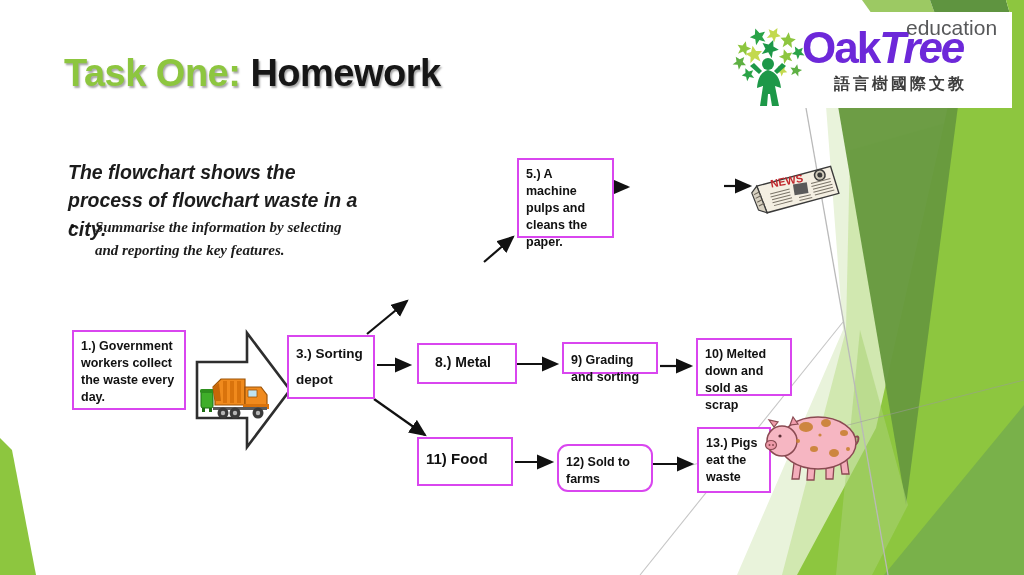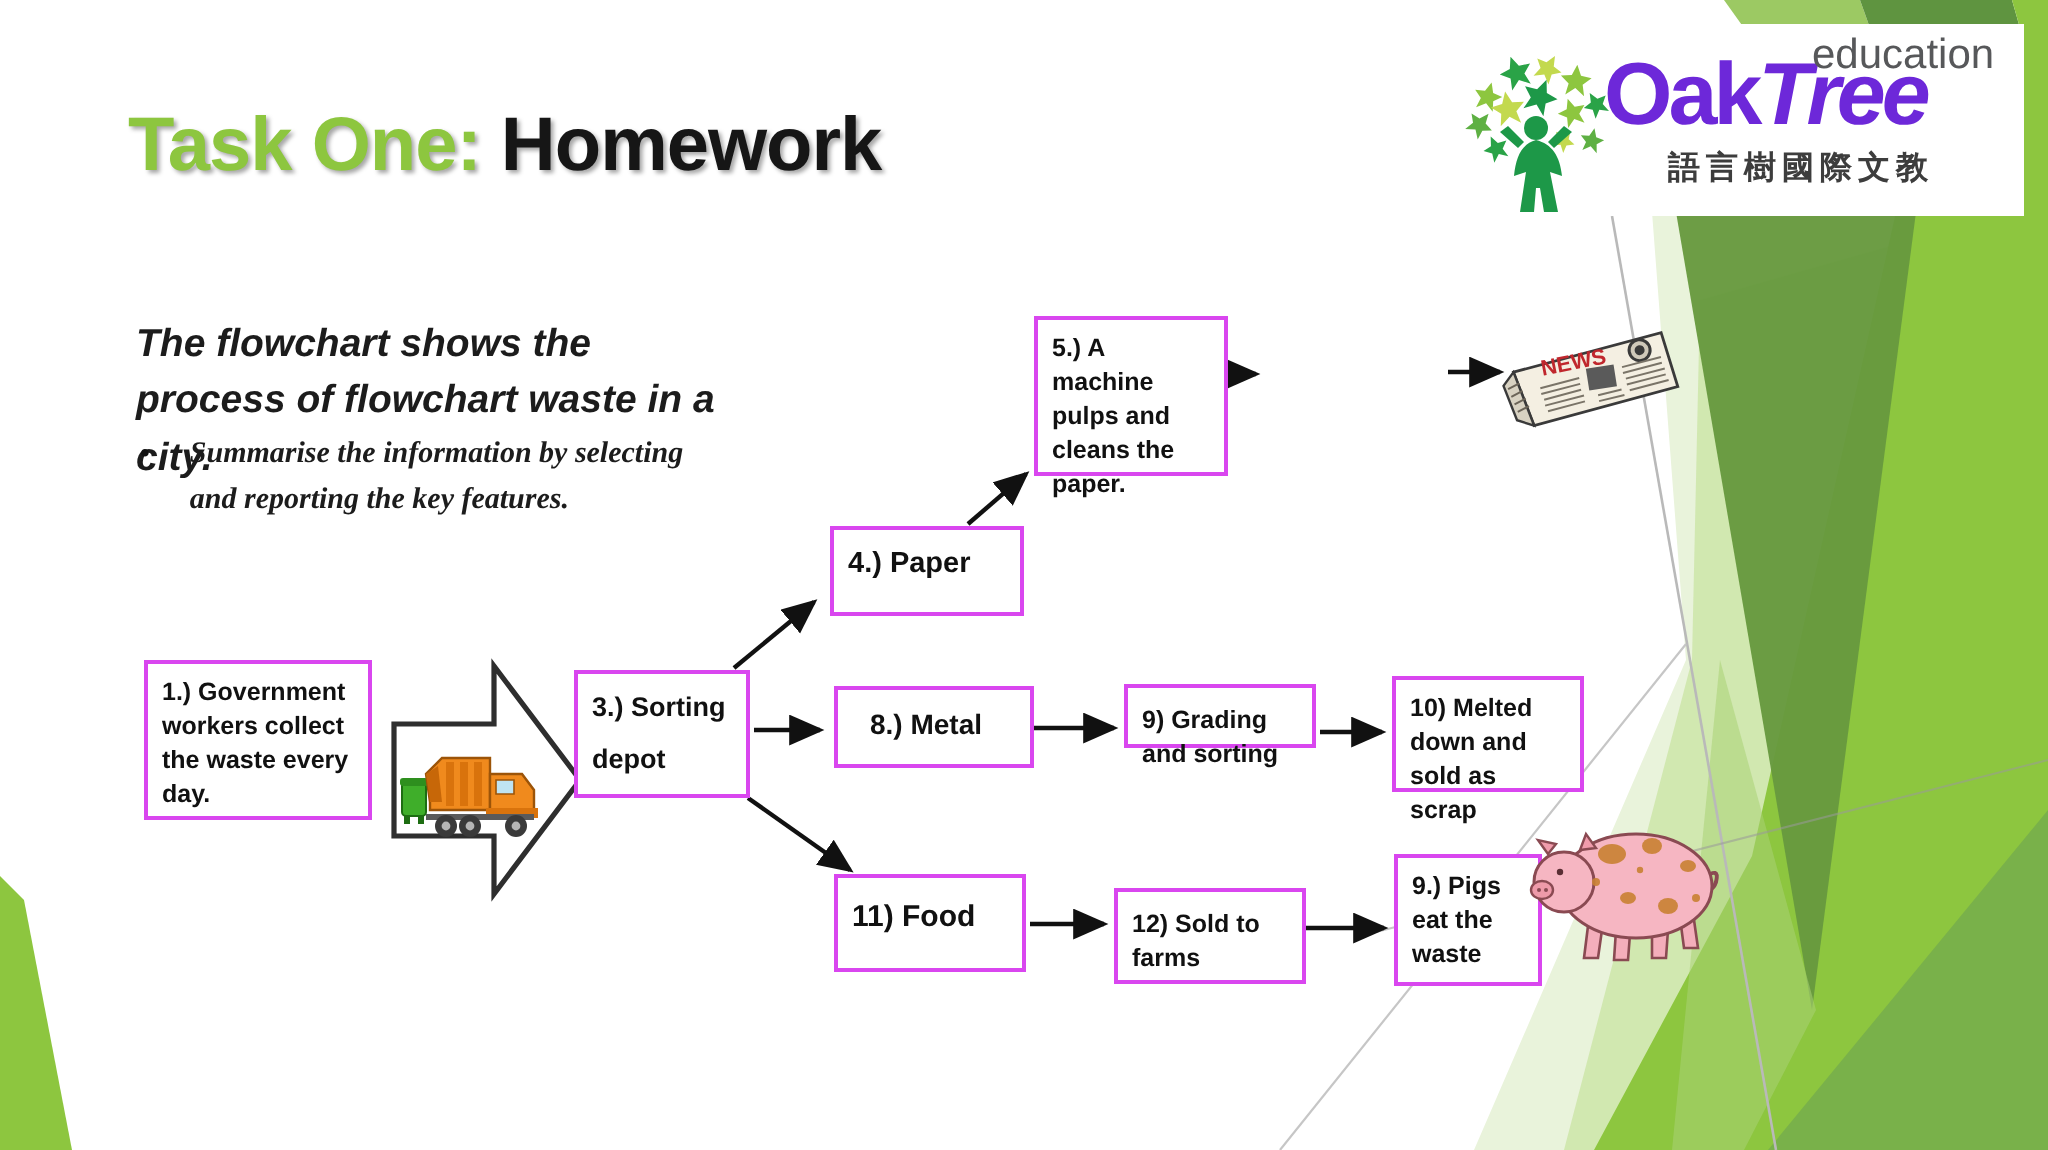--- a/index.html
+++ b/index.html
@@ -119,28 +119,27 @@
       <line x1="515" y1="364" x2="557" y2="364"></line>
       <line x1="660" y1="366" x2="691" y2="366"></line>
       <line x1="515" y1="462" x2="552" y2="462"></line>
       <line x1="652" y1="464" x2="692" y2="464"></line>
     </g>
   </svg>
 
   <div class="abs fbox" style="left:72px;top:330px;width:114px;height:80px;font-size:12.5px;">1.) Government workers collect the waste every day.</div>
   <div class="abs fbox prewrap" style="left:287px;top:335px;width:88px;height:64px;font-size:13.5px;line-height:1.95;padding-top:4px;">3.) Sorting
 depot</div>
-  <div class="abs fbox" style="left:415px;top:263px;width:97px;height:45px;font-size:14.5px;padding-top:8px;">4.) Paper</div>
   <div class="abs fbox" style="left:517px;top:158px;width:97px;height:80px;font-size:12.5px;">5.) A machine pulps and cleans the paper.</div>
   <div class="abs fbox" style="left:417px;top:343px;width:100px;height:41px;font-size:14px;padding-top:8px;padding-left:16px;">8.) Metal</div>
   <div class="abs fbox" style="left:562px;top:342px;width:96px;height:32px;font-size:12.5px;padding-top:8px;">9) Grading and sorting</div>
   <div class="abs fbox" style="left:696px;top:338px;width:96px;height:58px;font-size:12.5px;">10) Melted down and sold as scrap</div>
   <div class="abs fbox" style="left:417px;top:437px;width:96px;height:49px;font-size:15px;padding-top:10px;">11) Food</div>
-  <div class="abs fbox" style="left:557px;top:444px;width:96px;height:48px;font-size:12.5px;padding-top:8px;">12) Sold to farms</div>
-  <div class="abs fbox" style="left:697px;top:427px;width:74px;height:66px;font-size:12.5px;">9.) Pigs eat the waste</div>
+  <div class="abs fbox" style="left:557px;top:444px;width:96px;height:48px;font-size:12.5px;padding-top:8px;border-radius:11px;">12) Sold to farms</div>
+  <div class="abs fbox" style="left:697px;top:427px;width:74px;height:66px;font-size:12.5px;">13.) Pigs eat the waste</div>
 
   <svg class="abs z4" style="left:199px;top:371px;" width="76" height="52" viewBox="0 0 76 52">
 
     <rect x="2" y="20" width="12" height="17" rx="2" fill="#3FAE2A" stroke="#1d6d12" stroke-width="1"></rect>
     <rect x="1" y="18" width="14" height="4" rx="1.5" fill="#2E8F1E"></rect>
     <rect x="3" y="37" width="3" height="4" fill="#1d6d12"></rect>
     <rect x="10" y="37" width="3" height="4" fill="#1d6d12"></rect>
 
     <path d="M16,30 L14,16 L22,8 L46,8 L46,34 L16,34 Z" fill="#F08A1D" stroke="#9c5408" stroke-width="1.2"></path>
     <rect x="24" y="10" width="4" height="22" fill="#D9730C"></rect>

